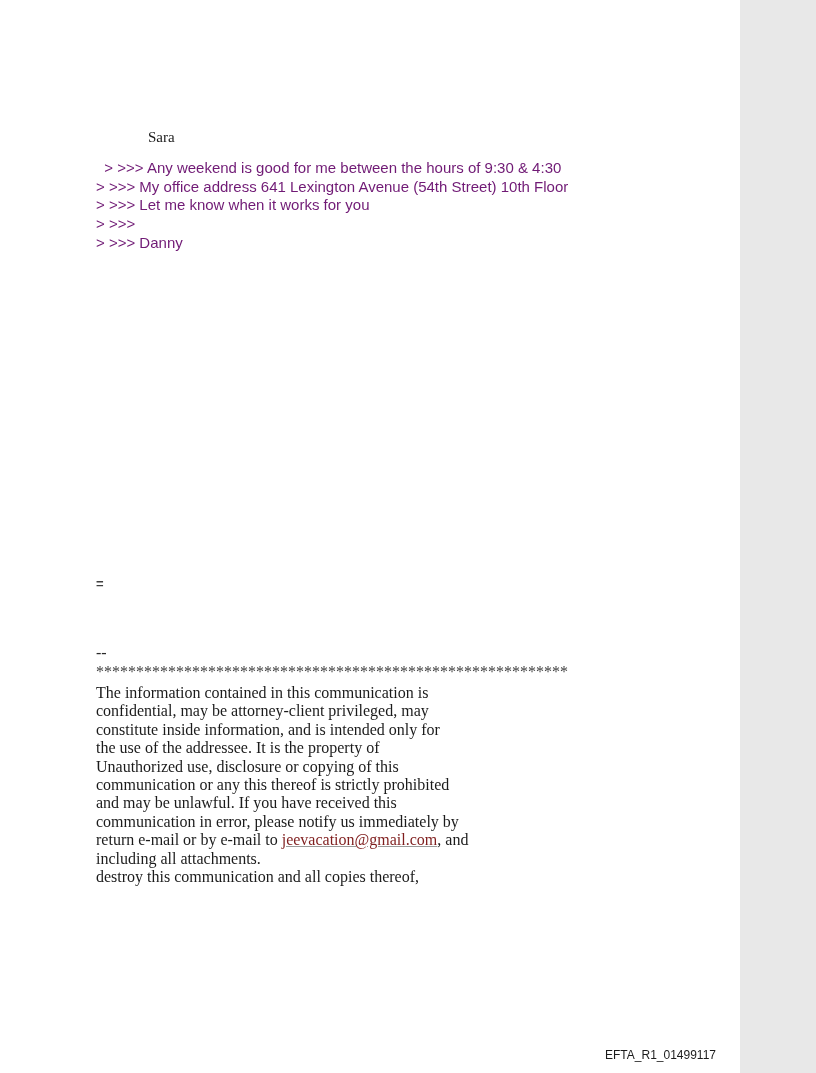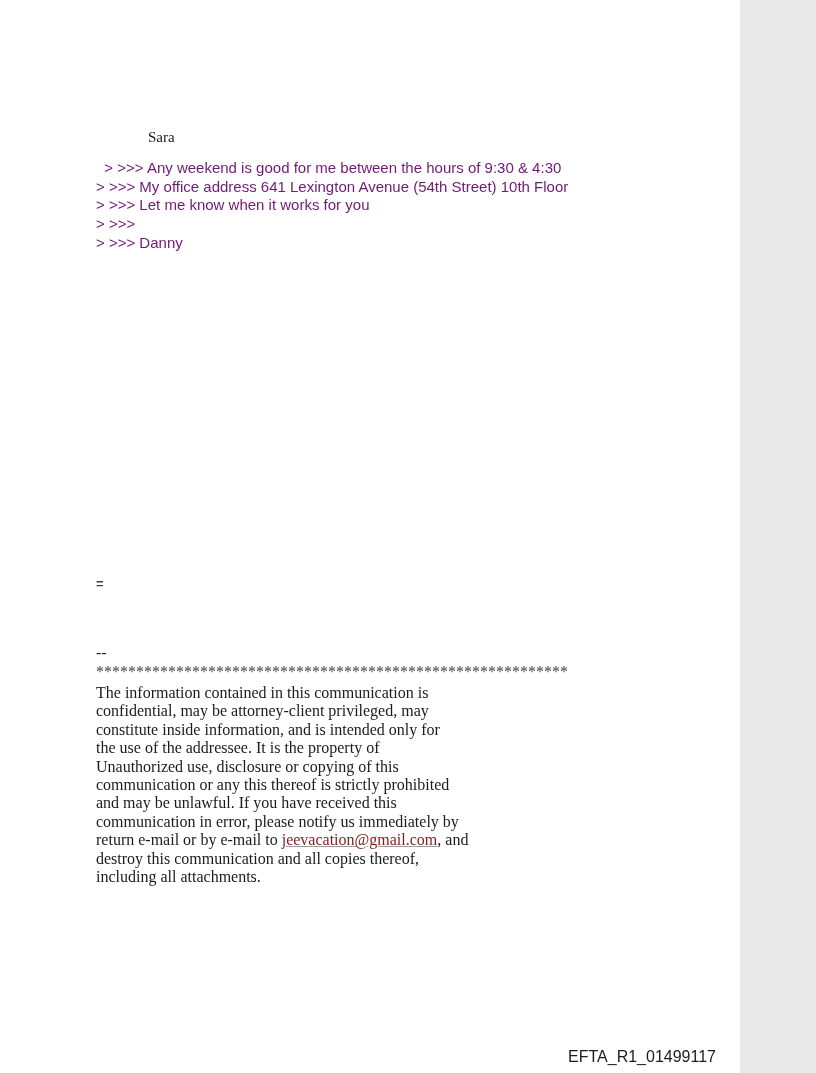--- a/index.html
+++ b/index.html
@@ -76,21 +76,21 @@
     color: #7f1d1d;
     text-decoration: underline;
     text-decoration-color: #9a9a9a;
     cursor: pointer;
   }
   .bates-number {
     position: absolute;
     right: 24px;
     top: 1048px;
     font-family: "Liberation Sans", sans-serif;
-    font-size: 16px;
+    font-size: 12px;
     color: #1c1c1c;
   }
 </style>
 </head>
 <body>
 
 <div class="page">
 
   <div class="greeting">Sara</div>
 
@@ -111,19 +111,19 @@
   <div class="disclaimer">
     <div>The information contained in this communication is</div>
     <div>confidential, may be attorney-client privileged, may</div>
     <div>constitute inside information, and is intended only for</div>
     <div>the use of the addressee. It is the property of</div>
     <div>Unauthorized use, disclosure or copying of this</div>
     <div>communication or any this thereof is strictly prohibited</div>
     <div>and may be unlawful. If you have received this</div>
     <div>communication in error, please notify us immediately by</div>
     <div><span>return e-mail or by e-mail to </span><span class="email-link">jeevacation@gmail.com</span><span>, and</span></div>
+    <div>including all attachments.</div>
     <div>destroy this communication and all copies thereof,</div>
-    <div>including all attachments.</div>
   </div>
 
   <div class="bates-number">EFTA_R1_01499117</div>
 
 </div>
 
 </body></html>

